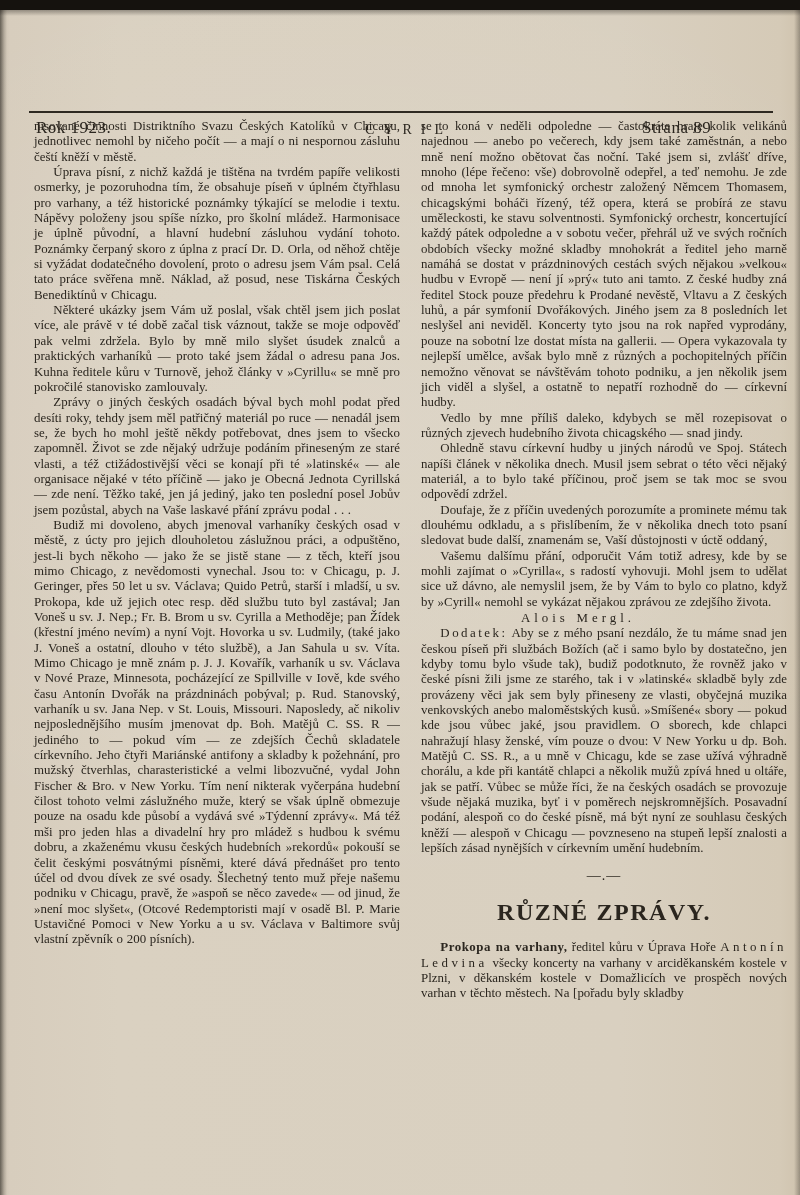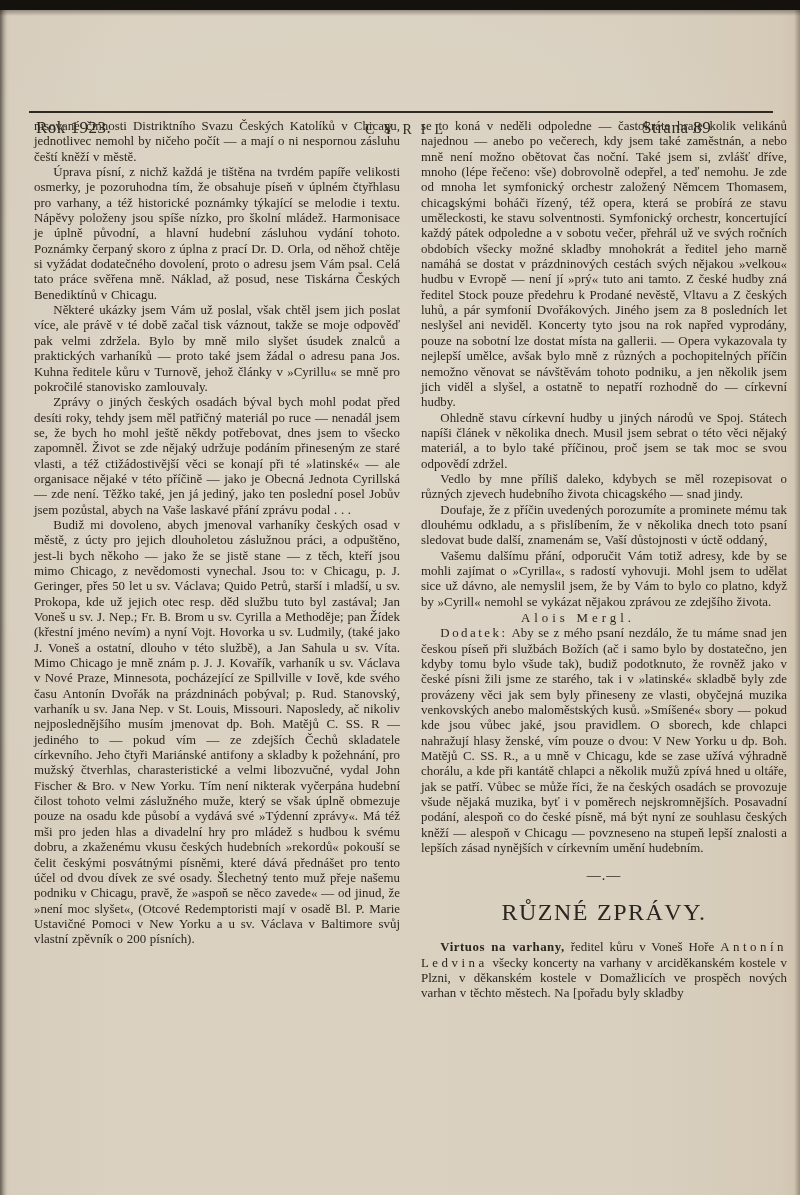--- a/index.html
+++ b/index.html
@@ -47,21 +47,21 @@
   .col p.cont { text-indent:0; }
 
   .signature {
     text-indent:0 !important; text-align:center;
     padding-right:52px; letter-spacing:4px;
     margin-top:1px !important;
   }
   .spaced-label { letter-spacing:2.5px;margin-top:20px; }
   .divider { text-align:center; letter-spacing:1px; margin:11px 0 8px; font-size:14px; }
   .section-heading {
-    text-align:center; font-size:24px; font-weight:normal;
+    text-align:center; font-size:24px; font-weight:bold;
     letter-spacing:1.5px; margin:22px 0 20px; font-family:"Liberation Serif","DejaVu Serif",serif;
   }
   .news b { font-weight:bold; letter-spacing:.5px; }
   .spaced-name { letter-spacing:3.5px; }
 </style>
 </head>
 <body>
 
 <div class="scan">
   <div class="edge-top"></div>
@@ -80,25 +80,25 @@
     <section class="col">
       <p class="cont">nisované činnosti Distriktního Svazu Českých Katolíků v Chicagu, jednotlivec nemohl by ničeho počít — a mají o ni nespornou zásluhu čeští kněží v městě.</p>
       <p>Úprava písní, z nichž každá je tištěna na tvrdém papíře velikosti osmerky, je pozoruhodna tím, že obsahuje píseň v úplném čtyřhlasu pro varhany, a též historické poznámky týkající se melodie i textu. Nápěvy položeny jsou spíše nízko, pro školní mládež. Harmonisace je úplně původní, a hlavní hudební zásluhou vydání tohoto. Poznámky čerpaný skoro z úplna z prací Dr. D. Orla, od něhož chtěje si vyžádat dodatečného dovolení, proto o adresu jsem Vám psal. Celá tato práce svěřena mně. Náklad, až posud, nese Tiskárna Českých Benediktínů v Chicagu.</p>
       <p>Některé ukázky jsem Vám už poslal, však chtěl jsem jich poslat více, ale právě v té době začal tisk váznout, takže se moje odpověď pak velmi zdržela. Bylo by mně milo slyšet úsudek znalců a praktických varhaníků — proto také jsem žádal o adresu pana Jos. Kuhna ředitele kůru v Turnově, jehož články v »Cyrillu« se mně pro pokročilé stanovisko zamlouvaly.</p>
       <p>Zprávy o jiných českých osadách býval bych mohl podat před desíti roky, tehdy jsem měl patřičný materiál po ruce — nenadál jsem se, že bych ho mohl ještě někdy potřebovat, dnes jsem to všecko zapomněl. Život se zde nějaký udržuje podáním přineseným ze staré vlasti, a též ctižádostivější věci se konají při té »latinské« — ale organisace nějaké v této příčině — jako je Obecná Jednota Cyrillská — zde není. Těžko také, jen já jediný, jako ten poslední posel Jobův jsem pozůstal, abych na Vaše laskavé přání zprávu podal . . .</p>
       <p>Budiž mi dovoleno, abych jmenoval varhaníky českých osad v městě, z úcty pro jejich dlouholetou záslužnou práci, a odpuštěno, jest-li bych někoho — jako že se jistě stane — z těch, kteří jsou mimo Chicago, z nevědomosti vynechal. Jsou to: v Chicagu, p. J. Geringer, přes 50 let u sv. Václava; Quido Petrů, starší i mladší, u sv. Prokopa, kde už jejich otec resp. děd službu tuto byl zastával; Jan Voneš u sv. J. Nep.; Fr. B. Brom u sv. Cyrilla a Methoděje; pan Žídek (křestní jméno nevím) a nyní Vojt. Hovorka u sv. Ludmily, (také jako J. Voneš a ostatní, dlouho v této službě), a Jan Sahula u sv. Víta. Mimo Chicago je mně znám p. J. J. Kovařík, varhaník u sv. Václava v Nové Praze, Minnesota, pocházející ze Spillville v Iově, kde svého času Antonín Dvořák na prázdninách pobýval; p. Rud. Stanovský, varhaník u sv. Jana Nep. v St. Louis, Missouri. Naposledy, ač nikoliv nejposlednějšího musím jmenovat dp. Boh. Matějů C. SS. R — jediného to — pokud vím — ze zdejších Čechů skladatele církevního. Jeho čtyři Mariánské antifony a skladby k požehnání, pro mužský čtverhlas, charasteristické a velmi libozvučné, vydal John Fischer &amp; Bro. v New Yorku. Tím není nikterak vyčerpána hudební čilost tohoto velmi záslužného muže, který se však úplně obmezuje pouze na osadu kde působí a vydává své »Týdenní zprávy«. Má též mši pro jeden hlas a divadelní hry pro mládež s hudbou k svému dobru, a zkaženému vkusu českých hudebních »rekordů« pokouší se čelit českými posvátnými písněmi, které dává přednášet pro tento účel od dvou dívek ze své osady. Šlechetný tento muž přeje našemu podniku v Chicagu, pravě, že »aspoň se něco zavede« — od jinud, že »není moc slyšet«, (Otcové Redemptoristi mají v osadě Bl. P. Marie Ustavičné Pomoci v New Yorku a u sv. Václava v Baltimore svůj vlastní zpěvník o 200 písních).</p>
     </section>
 
     <section class="col">
       <p class="cont">se to koná v neděli odpoledne — častokráte hraje kolik velikánů najednou — anebo po večerech, kdy jsem také zaměstnán, a nebo mně není možno obětovat čas noční. Také jsem si, zvlášť dříve, mnoho (lépe řečeno: vše) dobrovolně odepřel, a teď nemohu. Je zde od mnoha let symfonický orchestr založený Němcem Thomasem, chicagskými boháči řízený, též opera, která se probírá ze stavu uměleckosti, ke stavu solventnosti. Symfonický orchestr, koncertující každý pátek odpoledne a v sobotu večer, přehrál už ve svých ročních obdobích všecky možné skladby mnohokrát a ředitel jeho marně namáhá se dostat v prázdninových cestách svých nějakou »velkou« hudbu v Evropě — není jí »prý« tuto ani tamto. Z české hudby zná ředitel Stock pouze předehru k Prodané nevěstě, Vltavu a Z českých luhů, a pár symfonií Dvořákových. Jiného jsem za 8 posledních let neslyšel ani neviděl. Koncerty tyto jsou na rok napřed vyprodány, pouze na sobotní lze dostat místa na gallerii. — Opera vykazovala ty nejlepší umělce, avšak bylo mně z různých a pochopitelných příčin nemožno věnovat se návštěvám tohoto podniku, a jen několik jsem jich viděl a slyšel, a ostatně to nepatří rozhodně do — církevní hudby.</p>
+      <p>Vedlo by mne příliš daleko, kdybych se měl rozepisovat o různých zjevech hudebního života chicagského — snad jindy.</p>
       <p>Ohledně stavu církevní hudby u jiných národů ve Spoj. Státech napíši článek v několika dnech. Musil jsem sebrat o této věci nějaký materiál, a to bylo také příčinou, proč jsem se tak moc se svou odpovědí zdržel.</p>
-      <p>Vedlo by mne příliš daleko, kdybych se měl rozepisovat o různých zjevech hudebního života chicagského — snad jindy.</p>
       <p>Doufaje, že z příčin uvedených porozumíte a prominete mému tak dlouhému odkladu, a s přislíbením, že v několika dnech toto psaní sledovat bude další, znamenám se, Vaší důstojnosti v úctě oddaný,</p>
       <p>Vašemu dalšímu přání, odporučit Vám totiž adresy, kde by se mohli zajímat o »Cyrilla«, s radostí vyhovuji. Mohl jsem to udělat sice už dávno, ale nemyslil jsem, že by Vám to bylo co platno, když by »Cyrill« nemohl se vykázat nějakou zprávou ze zdejšího života.</p>
       <p class="signature">Alois Mergl.</p>
       <p><span class="spaced-label">Dodatek:</span><span> Aby se z mého psaní nezdálo, že tu máme snad jen českou píseň při službách Božích (ač i samo bylo by dostatečno, jen kdyby tomu bylo všude tak), budiž podotknuto, že rovněž jako v české písni žili jsme ze starého, tak i v »latinské« skladbě byly zde provázeny věci jak sem byly přineseny ze vlasti, obyčejná muzika venkovských anebo maloměstských kusů. »Smíšené« sbory — pokud kde jsou vůbec jaké, jsou pravidlem. O sborech, kde chlapci nahražují hlasy ženské, vím pouze o dvou: V New Yorku u dp. Boh. Matějů C. SS. R., a u mně v Chicagu, kde se zase užívá výhradně chorálu, a kde při kantátě chlapci a několik mužů zpívá hned u oltáře, jak se patří. Vůbec se může říci, že na českých osadách se provozuje všude nějaká muzika, byť i v poměrech nejskromnějších. Posavadní podání, alespoň co do české písně, má být nyní ze souhlasu českých kněží — alespoň v Chicagu — povzneseno na stupeň lepší znalosti a lepších zásad nynějších v církevním umění hudebním.</span></p>
       <div class="divider">—.—</div>
       <h2 class="section-heading">RŮZNÉ ZPRÁVY.</h2>
-      <p class="news"><b>Virtuos na varhany,</b><span> ředitel kůru v Voneš Hoře </span><span class="spaced-name">Antonín Ledvina</span><span> všecky koncerty na varhany v arciděkanském kostele v Plzni, v děkanském kostele v Domažlicích ve prospěch nových varhan v těchto městech. Na [pořadu byly skladby</span></p>
+      <p class="news"><b>Prokopa na varhany,</b><span> ředitel kůru v Úprava Hoře </span><span class="spaced-name">Antonín Ledvina</span><span> všecky koncerty na varhany v arciděkanském kostele v Plzni, v děkanském kostele v Domažlicích ve prospěch nových varhan v těchto městech. Na [pořadu byly skladby</span></p>
     </section>
 
   </main>
 </div>
 
 </body></html>

